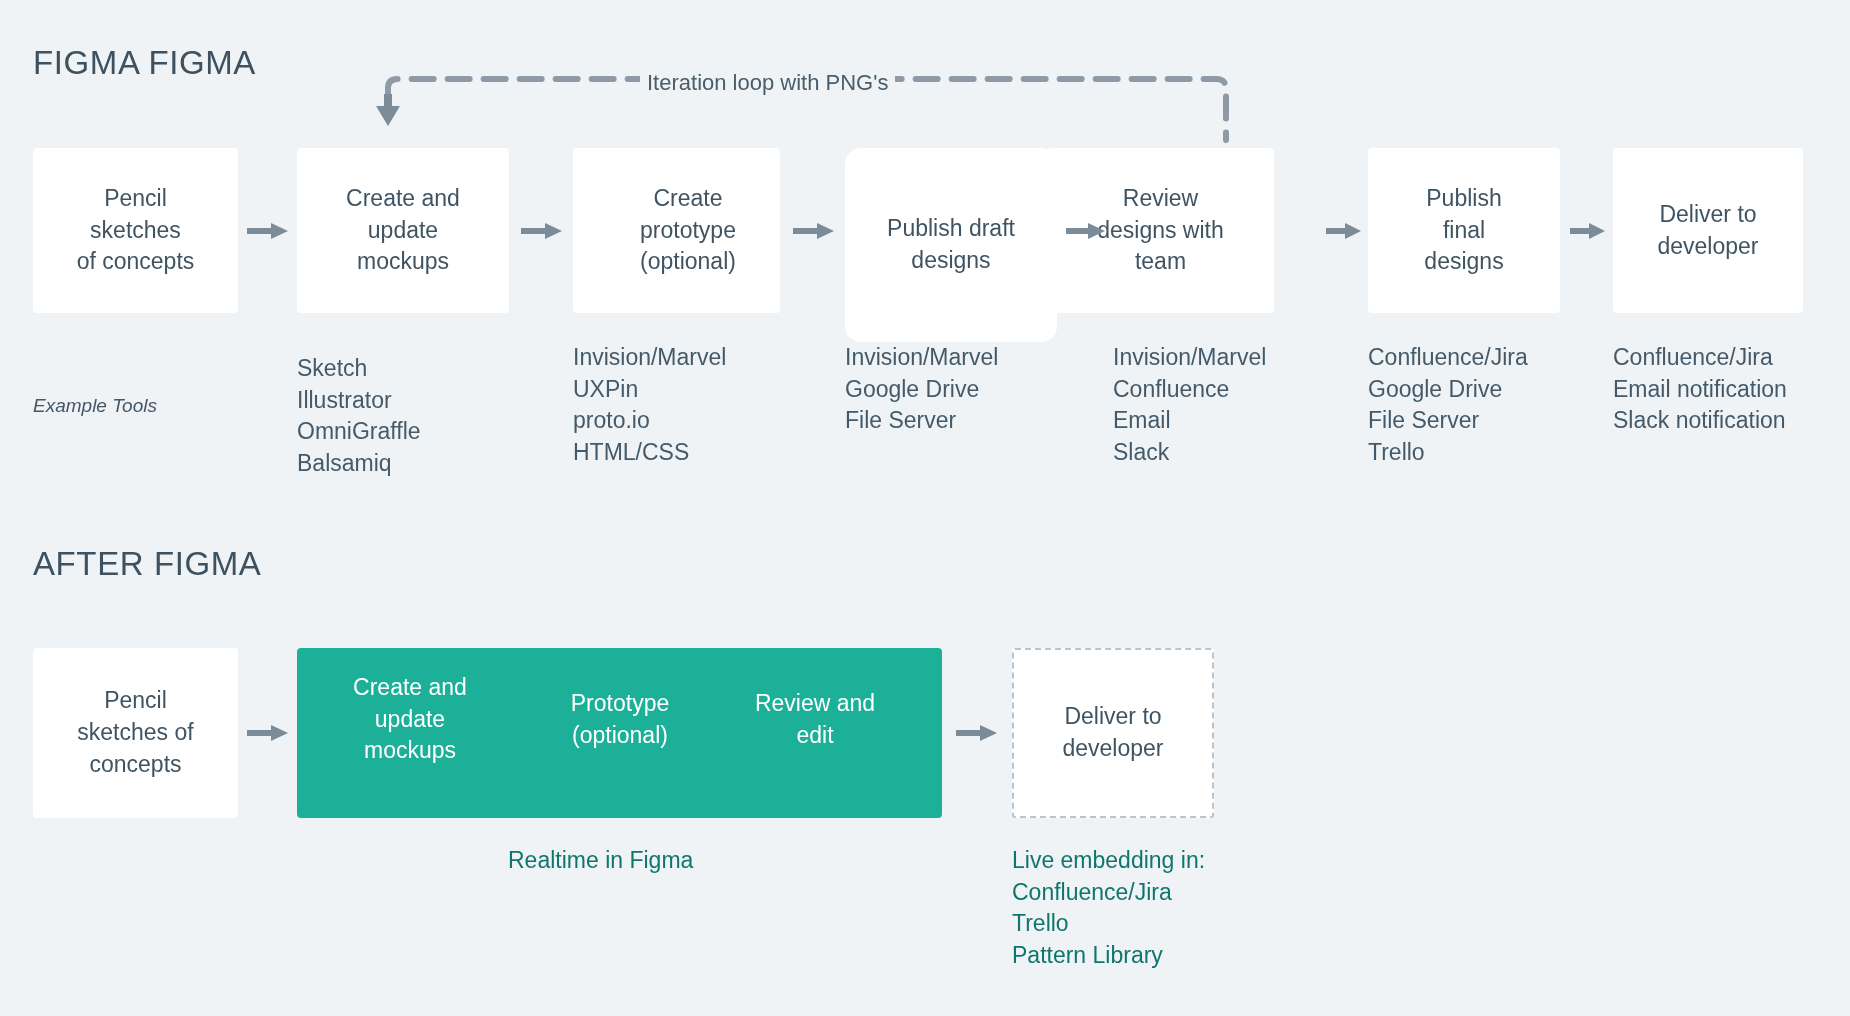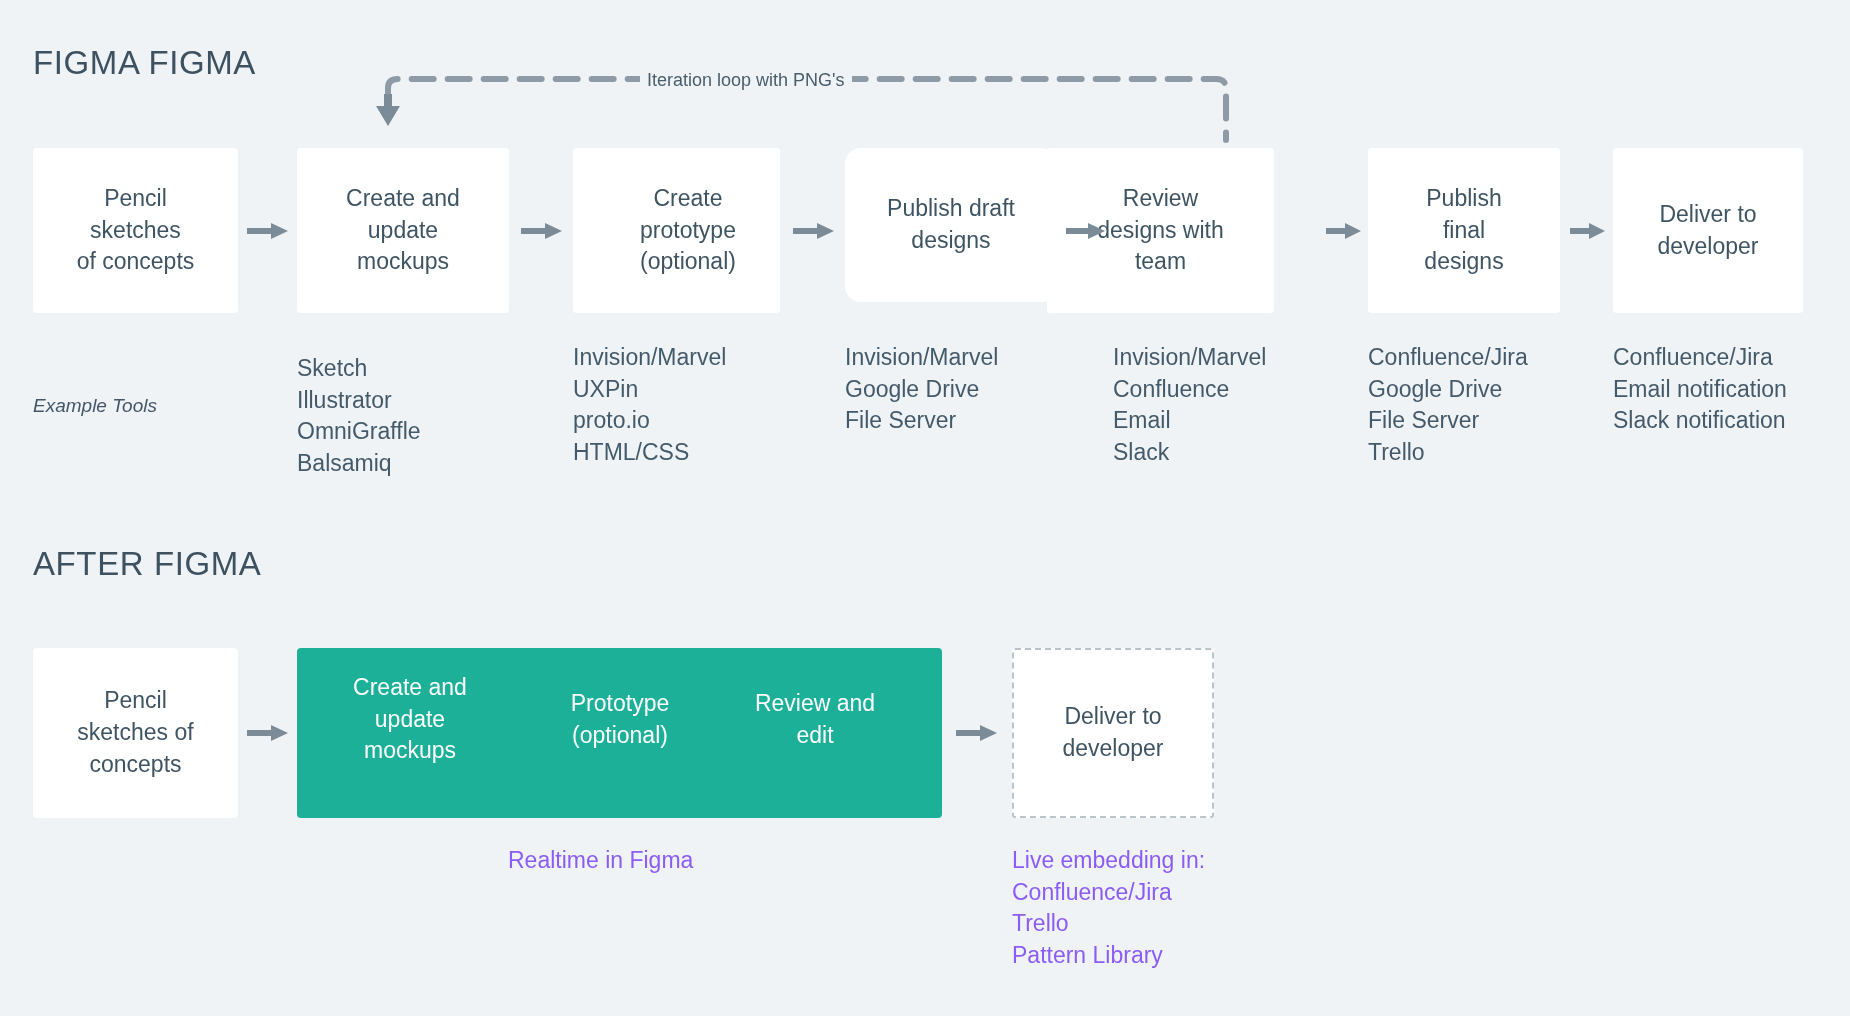--- a/index.html
+++ b/index.html
@@ -75,21 +75,21 @@
     position: absolute;
     height: 20px;
     display: block;
   }
   .arrow-r svg { display: block; }
 
   
   .loop { position: absolute; left: 0; top: 0; pointer-events: none; }
   .loop-label {
     position: absolute;
-    font-size: 18px;
+    font-size: 22px;
     color: #4a5d6b;
     background: #eff3f5;
     padding: 0 7px;
     white-space: nowrap;
   }
 
   
   .tools-label {
     position: absolute;
     font-style: italic;
@@ -103,21 +103,21 @@
     line-height: 1.38;
     color: #445a6a;
     white-space: pre-line;
   }
 
   
   .caption {
     position: absolute;
     font-size: 23px;
     line-height: 1.38;
-    color: #8b5cf6;
+    color: #0f766e;
     white-space: pre-line;
   }
 </style>
 </head>
 <body>
 
 <div class="canvas">
 
   <div class="section-title" id="before-title">FIGMA FIGMA</div>
 
@@ -131,21 +131,21 @@
 
   <div class="pbox" style="left:33px;  top:148px; width:205px; height:165px;">Pencil
 sketches
 of concepts</div>
   <div class="pbox" style="left:297px; top:148px; width:212px; height:165px;">Create and
 update
 mockups</div>
   <div class="pbox" style="left:573px; top:148px; width:207px; height:165px;padding-left:33px;">Create
 prototype
 (optional)</div>
-  <div class="pbox" style="left:845px; top:148px; width:212px; height:154px;border-radius:16px;">Publish draft
+  <div class="pbox" style="left:845px; top:148px; width:212px; height:194px;border-radius:16px;">Publish draft
 designs</div>
   <div class="pbox" style="left:1047px; top:148px; width:227px; height:165px;">Review
 designs with
 team</div>
   <div class="pbox" style="left:1368px; top:148px; width:192px; height:165px;">Publish
 final
 designs</div>
   <div class="pbox" style="left:1613px; top:148px; width:190px; height:165px;">Deliver to
 developer</div>
 

